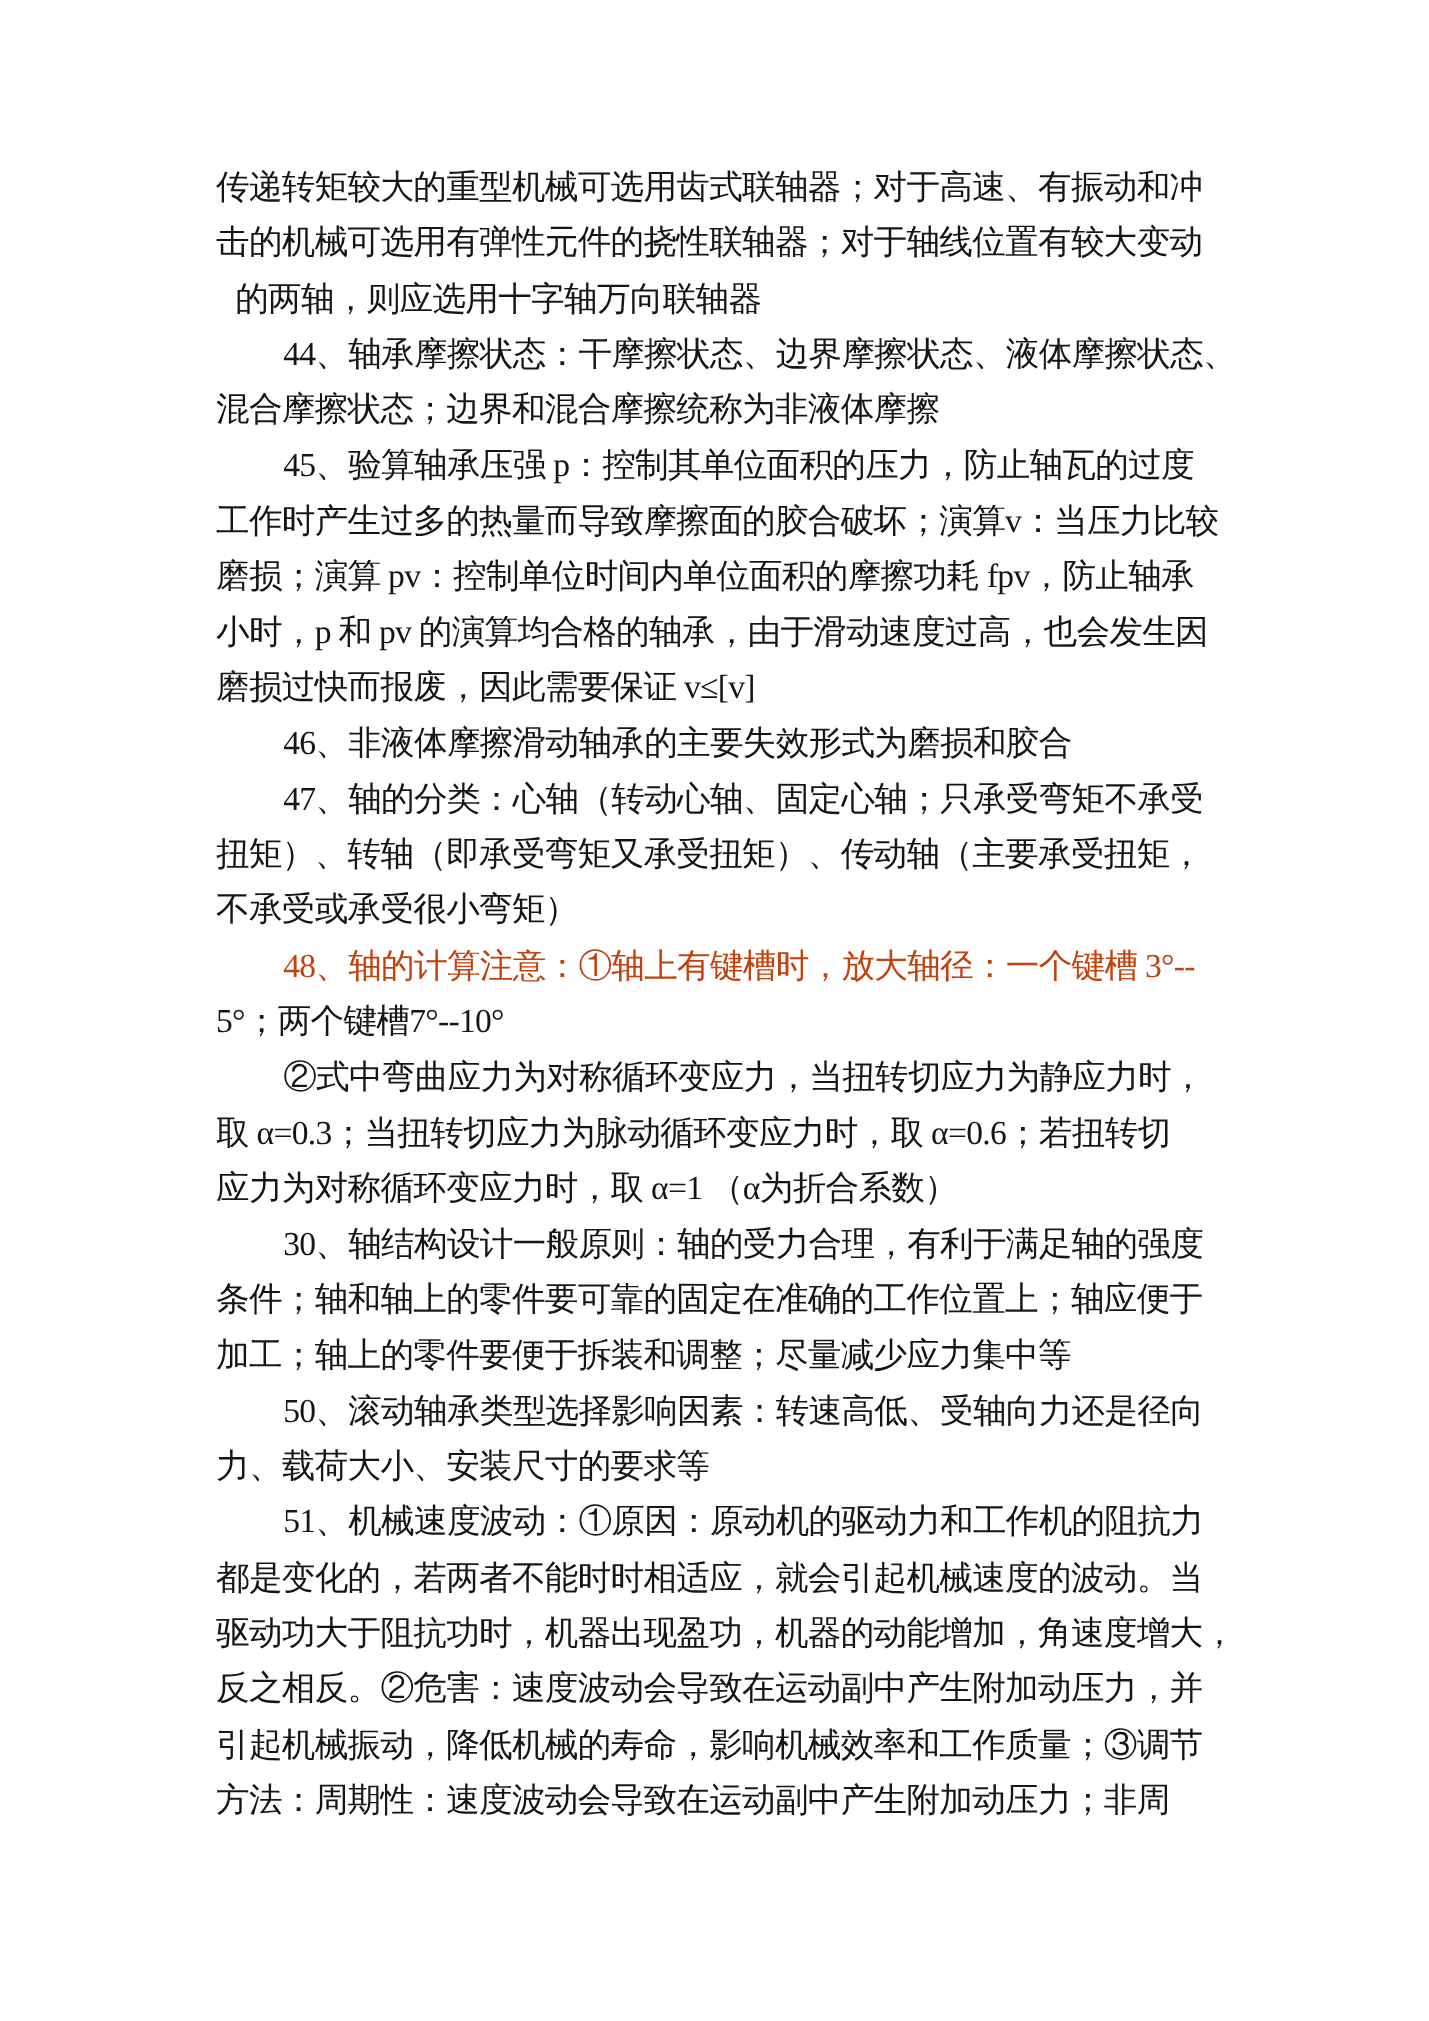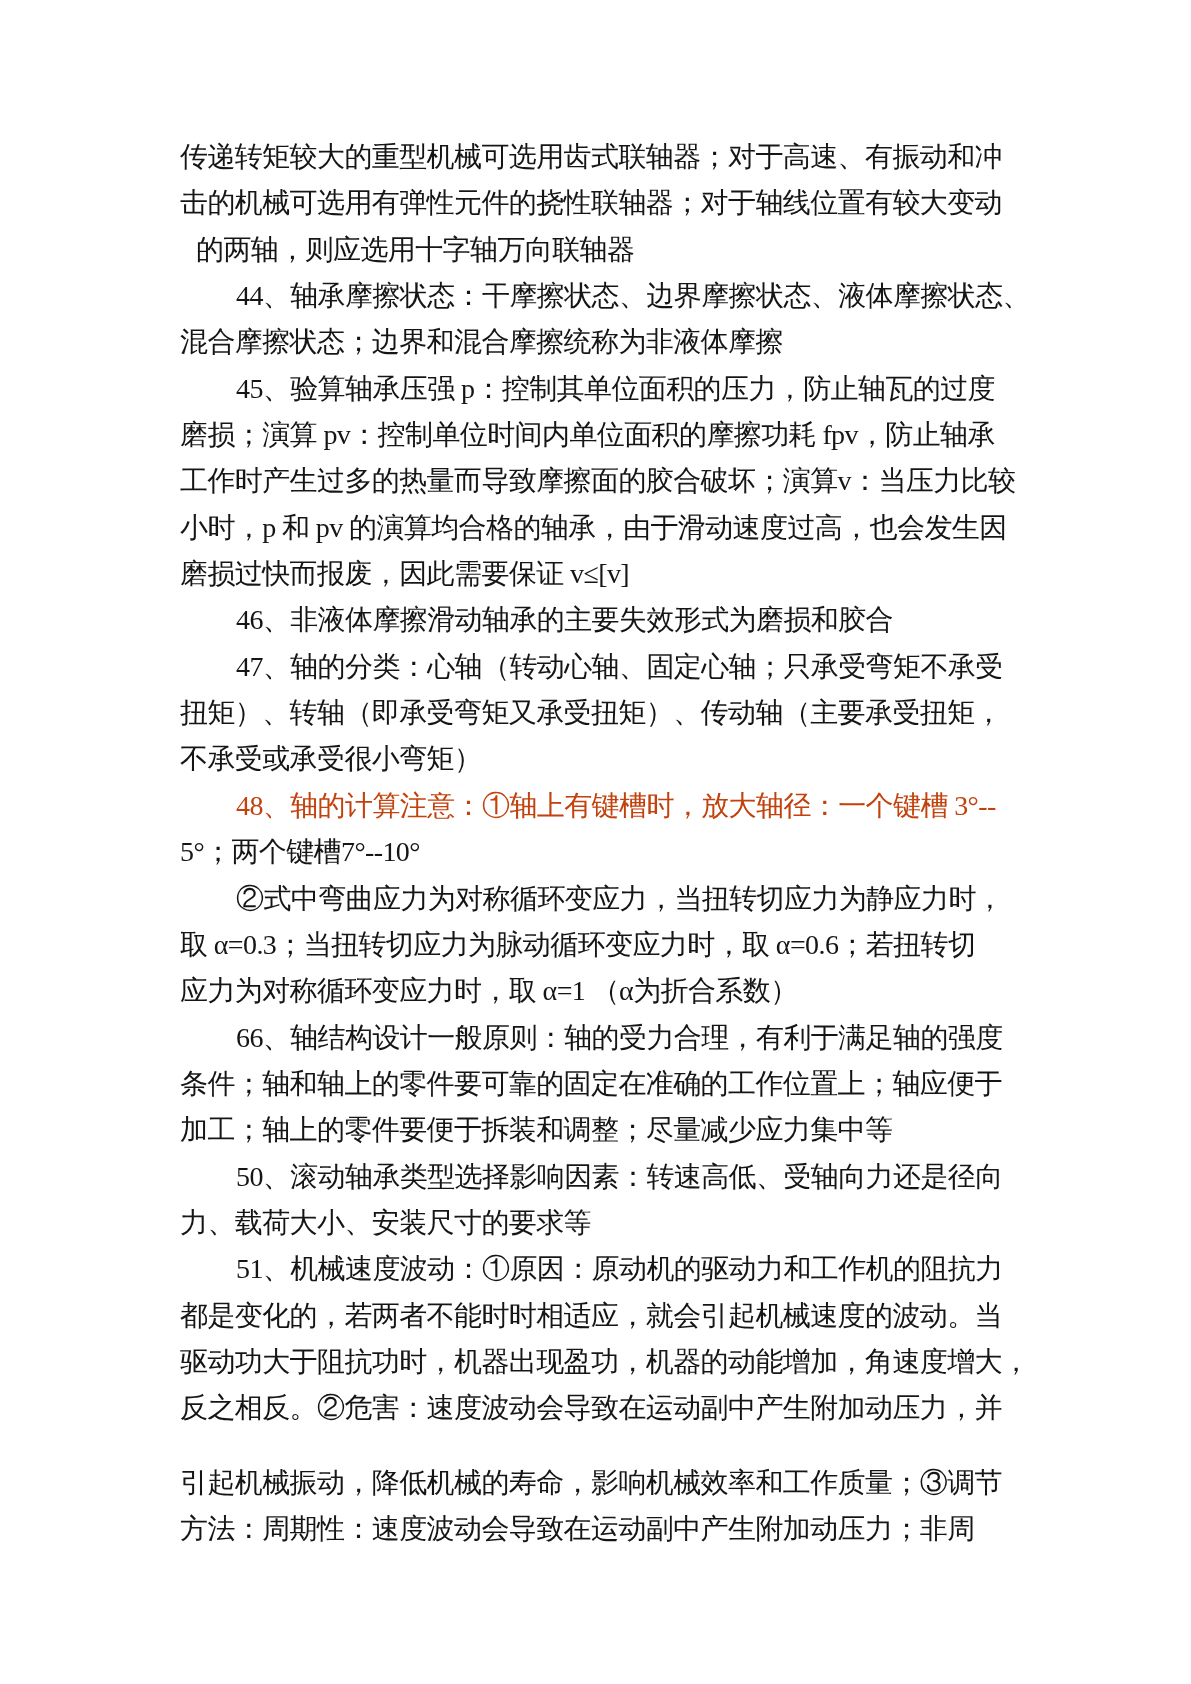--- a/index.html
+++ b/index.html
@@ -38,38 +38,38 @@
 <body>
 
 <div class="page">
   <div class="textblock">
       <div class="line" style="color: rgb(21, 21, 21);">传递转矩较大的重型机械可选用齿式联轴器；对于高速、有振动和冲</div>
       <div class="line" style="color: rgb(21, 21, 21);">击的机械可选用有弹性元件的挠性联轴器；对于轴线位置有较大变动</div>
       <div class="line" style="color: rgb(21, 21, 21); margin-left: 16px;">的两轴，则应选用十字轴万向联轴器</div>
       <div class="line indent" style="color: rgb(21, 21, 21);">44、轴承摩擦状态：干摩擦状态、边界摩擦状态、液体摩擦状态、</div>
       <div class="line" style="color: rgb(21, 21, 21);">混合摩擦状态；边界和混合摩擦统称为非液体摩擦</div>
       <div class="line indent" style="color: rgb(21, 21, 21);">45、验算轴承压强 p：控制其单位面积的压力，防止轴瓦的过度</div>
+      <div class="line" style="color: rgb(21, 21, 21);">工作时产生过多的热量而导致摩擦面的胶合破坏；演算v：当压力比较</div>
       <div class="line" style="color: rgb(21, 21, 21);">磨损；演算 pv：控制单位时间内单位面积的摩擦功耗 fpv，防止轴承</div>
-      <div class="line" style="color: rgb(21, 21, 21);">工作时产生过多的热量而导致摩擦面的胶合破坏；演算v：当压力比较</div>
       <div class="line" style="color: rgb(21, 21, 21);">小时，p 和 pv 的演算均合格的轴承，由于滑动速度过高，也会发生因</div>
       <div class="line" style="color: rgb(21, 21, 21);">磨损过快而报废，因此需要保证 v≤[v]</div>
       <div class="line indent" style="color: rgb(21, 21, 21);">46、非液体摩擦滑动轴承的主要失效形式为磨损和胶合</div>
       <div class="line indent" style="color: rgb(21, 21, 21);">47、轴的分类：心轴（转动心轴、固定心轴；只承受弯矩不承受</div>
       <div class="line" style="color: rgb(21, 21, 21);">扭矩）、转轴（即承受弯矩又承受扭矩）、传动轴（主要承受扭矩，</div>
       <div class="line" style="color: rgb(21, 21, 21);">不承受或承受很小弯矩）</div>
       <div class="line indent" style="color: #c2410c;">48、轴的计算注意：①轴上有键槽时，放大轴径：一个键槽 3°--</div>
       <div class="line" style="color: rgb(21, 21, 21);">5°；两个键槽7°--10°</div>
       <div class="line indent" style="color: rgb(21, 21, 21);">②式中弯曲应力为对称循环变应力，当扭转切应力为静应力时，</div>
       <div class="line" style="color: rgb(21, 21, 21);">取 α=0.3；当扭转切应力为脉动循环变应力时，取 α=0.6；若扭转切</div>
       <div class="line" style="color: rgb(21, 21, 21);">应力为对称循环变应力时，取 α=1 （α为折合系数）</div>
-      <div class="line indent" style="color: rgb(21, 21, 21);">66、轴结构设计一般原则：轴的受力合理，有利于满足轴的强度</div>
+      <div class="line indent" style="color: rgb(21, 21, 21);">30、轴结构设计一般原则：轴的受力合理，有利于满足轴的强度</div>
       <div class="line" style="color: rgb(21, 21, 21);">条件；轴和轴上的零件要可靠的固定在准确的工作位置上；轴应便于</div>
       <div class="line" style="color: rgb(21, 21, 21);">加工；轴上的零件要便于拆装和调整；尽量减少应力集中等</div>
       <div class="line indent" style="color: rgb(21, 21, 21);">50、滚动轴承类型选择影响因素：转速高低、受轴向力还是径向</div>
       <div class="line" style="color: rgb(21, 21, 21);">力、载荷大小、安装尺寸的要求等</div>
       <div class="line indent" style="color: rgb(21, 21, 21);">51、机械速度波动：①原因：原动机的驱动力和工作机的阻抗力</div>
       <div class="line" style="color: rgb(21, 21, 21);">都是变化的，若两者不能时时相适应，就会引起机械速度的波动。当</div>
       <div class="line" style="color: rgb(21, 21, 21);">驱动功大于阻抗功时，机器出现盈功，机器的动能增加，角速度增大，</div>
       <div class="line" style="color: rgb(21, 21, 21);">反之相反。②危害：速度波动会导致在运动副中产生附加动压力，并</div>
-      <div class="line" style="color: rgb(21, 21, 21); margin-top: 28px;">引起机械振动，降低机械的寿命，影响机械效率和工作质量；③调节</div>
+      <div class="line" style="color: rgb(21, 21, 21);">引起机械振动，降低机械的寿命，影响机械效率和工作质量；③调节</div>
       <div class="line" style="color: rgb(21, 21, 21);">方法：周期性：速度波动会导致在运动副中产生附加动压力；非周</div>
     </div>
 </div>
 
 </body></html>

